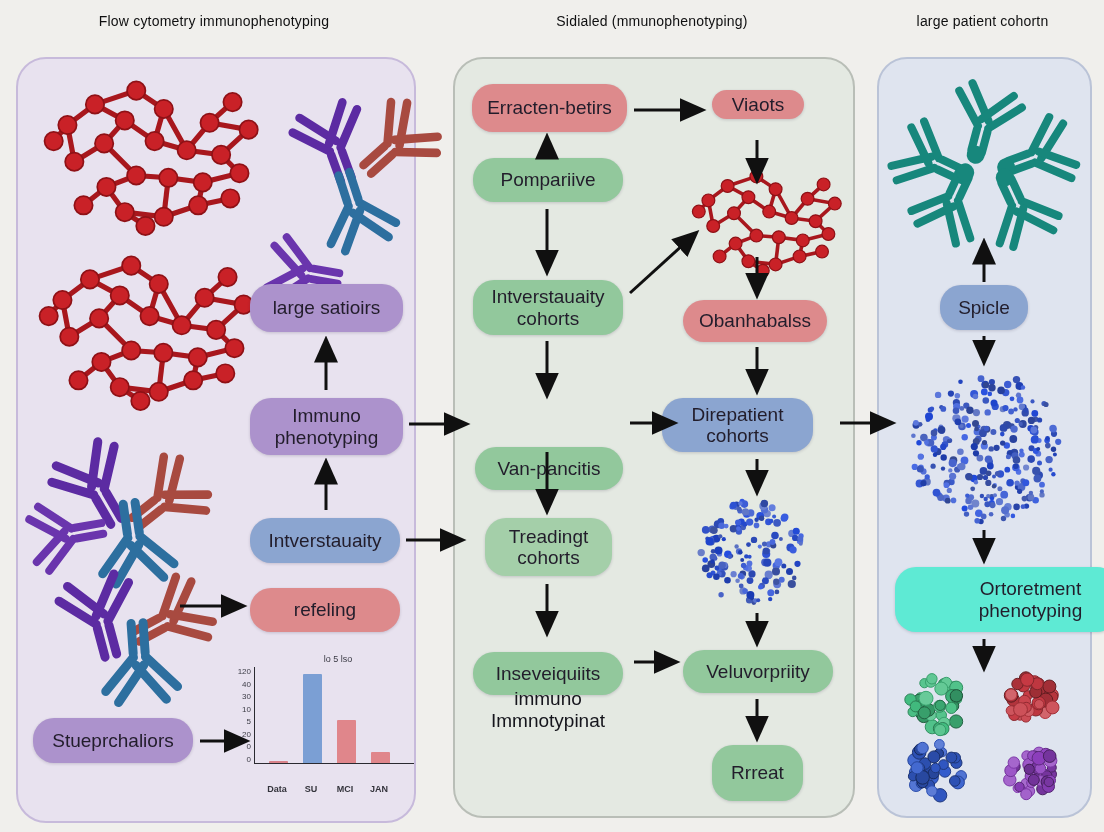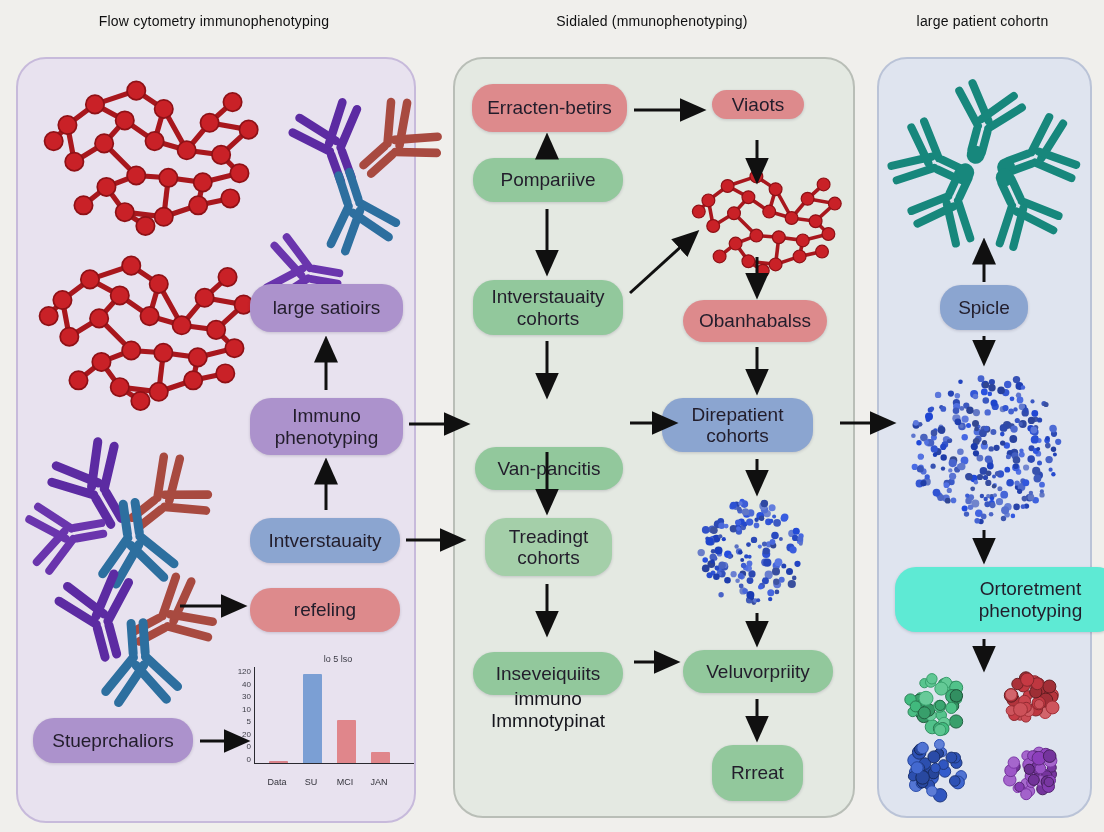--- a/index.html
+++ b/index.html
@@ -37,21 +37,21 @@
   }
   
   .chart{position:absolute;left:228px;top:654px;width:186px;height:150px;z-index:4;}
   .chart-title{text-align:center;padding-left:34px;font-size:9px;color:#3a3a44;height:13px;}
   .chart-body{display:flex;height:97px;}
   .ylabels{width:26px;box-sizing:border-box;display:flex;flex-direction:column;justify-content:space-between;align-items:flex-end;padding-right:3px;font-size:8px;color:#3c3c46;}
   .plot{flex:1;border-left:1.5px solid #2a2a30;border-bottom:1.5px solid #2a2a30;}
   .bars{display:flex;align-items:flex-end;height:100%;padding-left:6px;}
   .bar-slot{width:34px;height:100%;display:flex;justify-content:center;align-items:flex-end;}
   .bar{width:19px;border-radius:1px 1px 0 0;}
-  .xlabels{display:flex;margin-left:26px;padding-left:6px;font-size:9px;color:#33333b;margin-top:13px;}
+  .xlabels{display:flex;margin-left:26px;padding-left:6px;font-size:9px;color:#33333b;margin-top:20px;font-weight:bold;}
   .xlabels div{width:34px;text-align:center;}
 </style>
 </head>
 <body>
 
 <div class="panel panel-left"></div>
 <div class="panel panel-mid"></div>
 <div class="panel panel-right"></div>
 
 <div class="panel-title pt-left">Flow cytometry immunophenotyping</div>

